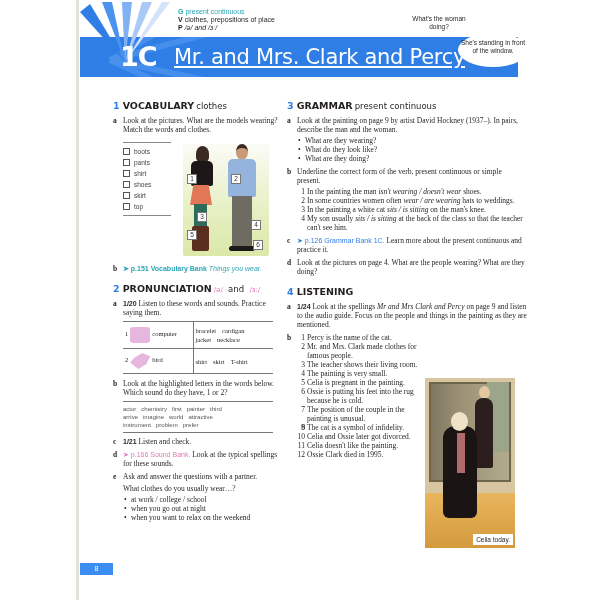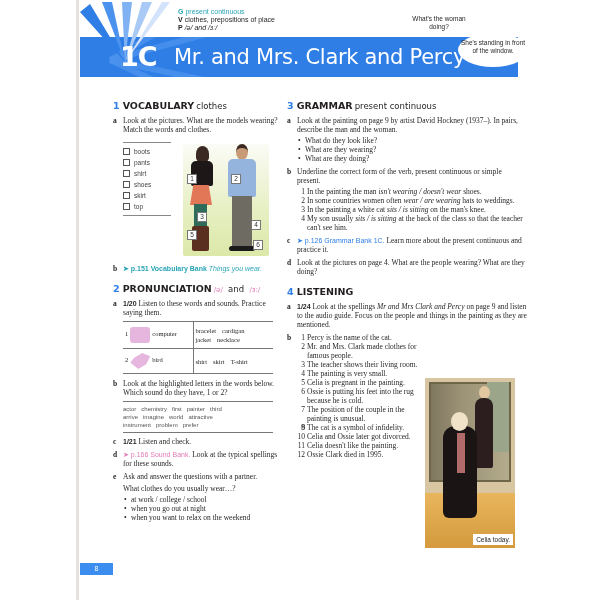--- a/index.html
+++ b/index.html
@@ -10,21 +10,21 @@
 
   
   .header-rays { position: absolute; left: 80px; top: 2px; width: 90px; height: 80px; overflow: hidden; }
   .header-band { position: absolute; left: 80px; top: 37px; width: 438px; height: 40px; background: #2e7ee6; overflow: hidden; }
   .header-band .ray { position: absolute; left: 30px; top: 20px; width: 120px; height: 6px; background: #4b92ee; transform-origin: 0 50%; opacity: .8; }
   .header-topics { position: absolute; left: 178px; top: 8px; font-family: "Liberation Sans", sans-serif; font-size: 7px; line-height: 8px; }
   .header-topics .g { color: #2aa5b5; }
   .header-topics .v, .header-topics .p { color: #231f20; }
   .header-topics b { font-weight: bold; margin-right: 2px; }
   .lesson-code { position: absolute; left: 120px; top: 37px; font-family: "DejaVu Sans", sans-serif; font-weight: bold; font-size: 27px; color: #fff; line-height: 40px; letter-spacing: -1px; }
-  .lesson-title { position: absolute; left: 174px; top: 37px; font-family: "DejaVu Sans", sans-serif; font-size: 21px; color: #fff; line-height: 40px; letter-spacing: -0.3px; }
+  .lesson-title { position: absolute; left: 174px; top: 37px; font-family: "DejaVu Sans", sans-serif; font-size: 21px; color: #fff; line-height: 40px; letter-spacing: -0.3px; text-decoration: underline; }
 
   .bubble { position: absolute; font-family: "Liberation Sans", sans-serif; font-size: 6.5px; line-height: 7.5px; text-align: center; color: #231f20; }
   .bubble1 { left: 410px; top: 15px; width: 58px; }
   .bubble2 { left: 458px; top: 33px; width: 70px; height: 34px; background: #fff; border-radius: 50%; padding-top: 6px; }
 
   
   .col { position: absolute; top: 100px; }
   .col-left { left: 113px; width: 165px; }
   .col-right { left: 287px; width: 240px; }
 
@@ -227,22 +227,22 @@
   </div>
 </div>
 
 <div class="col col-right">
   <div class="sec-head">
     <span class="num">3</span><span>GRAMMAR</span><span class="sub">present continuous</span>
   </div>
   <div class="item">
     <span class="lt">a</span><span>Look at the painting on page 9 by artist David Hockney (1937–). In pairs, describe the man and the woman.</span>
     <ul class="bullets">
+      <li>What are they wearing?</li>
       <li>What do they look like?</li>
-      <li>What are they wearing?</li>
       <li>What are they doing?</li>
     </ul>
   </div>
   <div class="item">
     <span class="lt">b</span><span class="ul">Underline</span> <span>the correct form of the verb, present continuous or simple present.</span>
     <ol class="numlist">
       <li><span class="n">1</span><span>In the painting the man </span><span class="it">isn't wearing / doesn't wear</span><span> shoes.</span></li>
       <li><span class="n">2</span><span>In some countries women often </span><span class="it">wear / are wearing</span><span> hats to weddings.</span></li>
       <li><span class="n">3</span><span>In the painting a white cat </span><span class="it">sits / is sitting</span><span> on the man's knee.</span></li>
       <li><span class="n">4</span><span>My son usually </span><span class="it">sits / is sitting</span><span> at the back of the class so that the teacher can't see him.</span></li>

